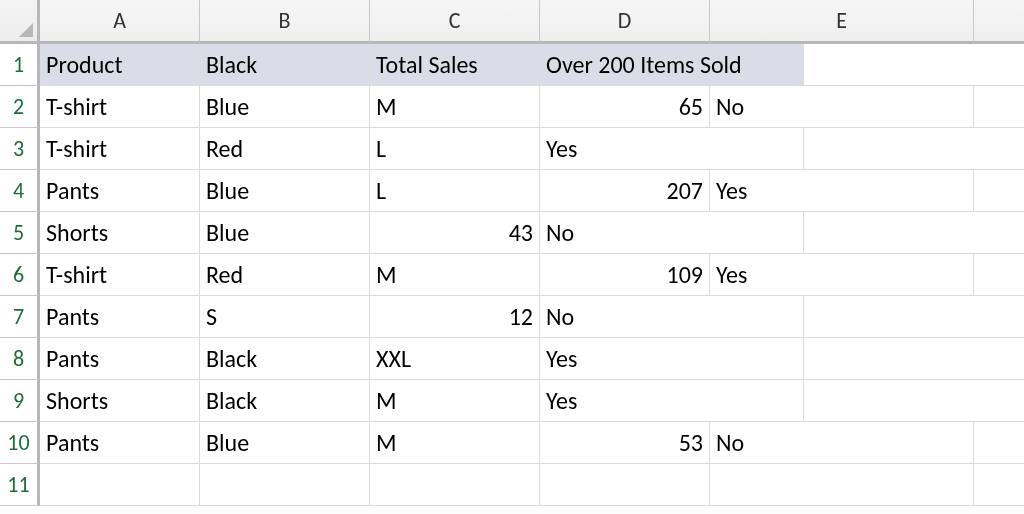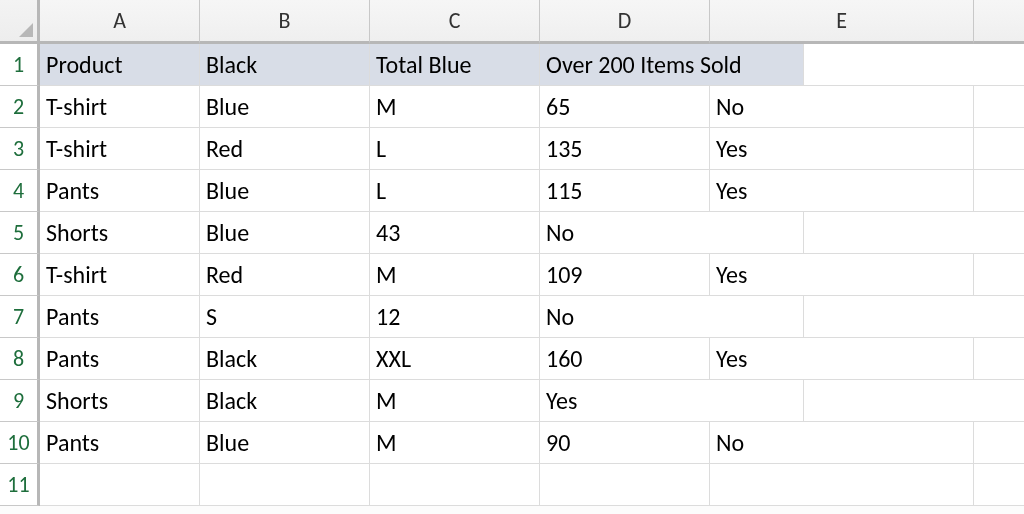--- a/index.html
+++ b/index.html
@@ -71,21 +71,21 @@
     border-bottom: 1px solid #dcdcdc;
     background: #ffffff;
     box-sizing: border-box;
     overflow: hidden;
     white-space: nowrap;
   }
   .c.hdrcell {
     background: #d8dde7;
   }
   .c.num {
-    text-align: left;
+    text-align: right;
   }
   
   .wA { flex: 0 0 160px; }
   .wB { flex: 0 0 170px; }
   .wC { flex: 0 0 170px; }
   .wD { flex: 0 0 170px; }
   .wE { flex: 0 0 264px; }
   .wRest { flex: 1 1 auto; border-right: none; }
 </style>
 </head>
@@ -100,51 +100,50 @@
     <div class="col-hdr wC">C</div>
     <div class="col-hdr wD">D</div>
     <div class="col-hdr wE">E</div>
     <div class="col-hdr wRest"></div>
   </div>
 
   <div class="row">
     <div class="row-hdr">1</div>
     <div class="c hdrcell wA">Product</div>
     <div class="c hdrcell wC">Black</div>
-    <div class="c hdrcell wD">Total Blue</div>
+    <div class="c hdrcell wD">Total Sales</div>
     <div class="c hdrcell wE">Over 200 Items Sold</div>
     <div class="c wRest"></div>
   </div>
 
   <div class="row">
     <div class="row-hdr">2</div>
     <div class="c wA">T-shirt</div>
     <div class="c wB">Blue</div>
     <div class="c wC">M</div>
     <div class="c num wD">65</div>
     <div class="c wE">No</div>
     <div class="c wRest"></div>
   </div>
 
   <div class="row">
     <div class="row-hdr">3</div>
     <div class="c wA">T-shirt</div>
     <div class="c wB">Red</div>
     <div class="c wC">L</div>
-    <div class="c num wD">135</div>
     <div class="c wE">Yes</div>
     <div class="c wRest"></div>
   </div>
 
   <div class="row">
     <div class="row-hdr">4</div>
     <div class="c wA">Pants</div>
     <div class="c wB">Blue</div>
     <div class="c wC">L</div>
-    <div class="c num wD">115</div>
+    <div class="c num wD">207</div>
     <div class="c wE">Yes</div>
     <div class="c wRest"></div>
   </div>
 
   <div class="row">
     <div class="row-hdr">5</div>
     <div class="c wA">Shorts</div>
     <div class="c wB">Blue</div>
     <div class="c num wD">43</div>
     <div class="c wE">No</div>
@@ -168,40 +167,39 @@
     <div class="c num wD">12</div>
     <div class="c wE">No</div>
     <div class="c wRest"></div>
   </div>
 
   <div class="row">
     <div class="row-hdr">8</div>
     <div class="c wA">Pants</div>
     <div class="c wB">Black</div>
     <div class="c wC">XXL</div>
-    <div class="c num wD">160</div>
     <div class="c wE">Yes</div>
     <div class="c wRest"></div>
   </div>
 
   <div class="row">
     <div class="row-hdr">9</div>
     <div class="c wA">Shorts</div>
     <div class="c wB">Black</div>
     <div class="c wC">M</div>
     <div class="c wE">Yes</div>
     <div class="c wRest"></div>
   </div>
 
   <div class="row">
     <div class="row-hdr">10</div>
     <div class="c wA">Pants</div>
     <div class="c wB">Blue</div>
     <div class="c wC">M</div>
-    <div class="c num wD">90</div>
+    <div class="c num wD">53</div>
     <div class="c wE">No</div>
     <div class="c wRest"></div>
   </div>
 
   <div class="row">
     <div class="row-hdr">11</div>
     <div class="c wA"></div>
     <div class="c wB"></div>
     <div class="c wC"></div>
     <div class="c wD"></div>

